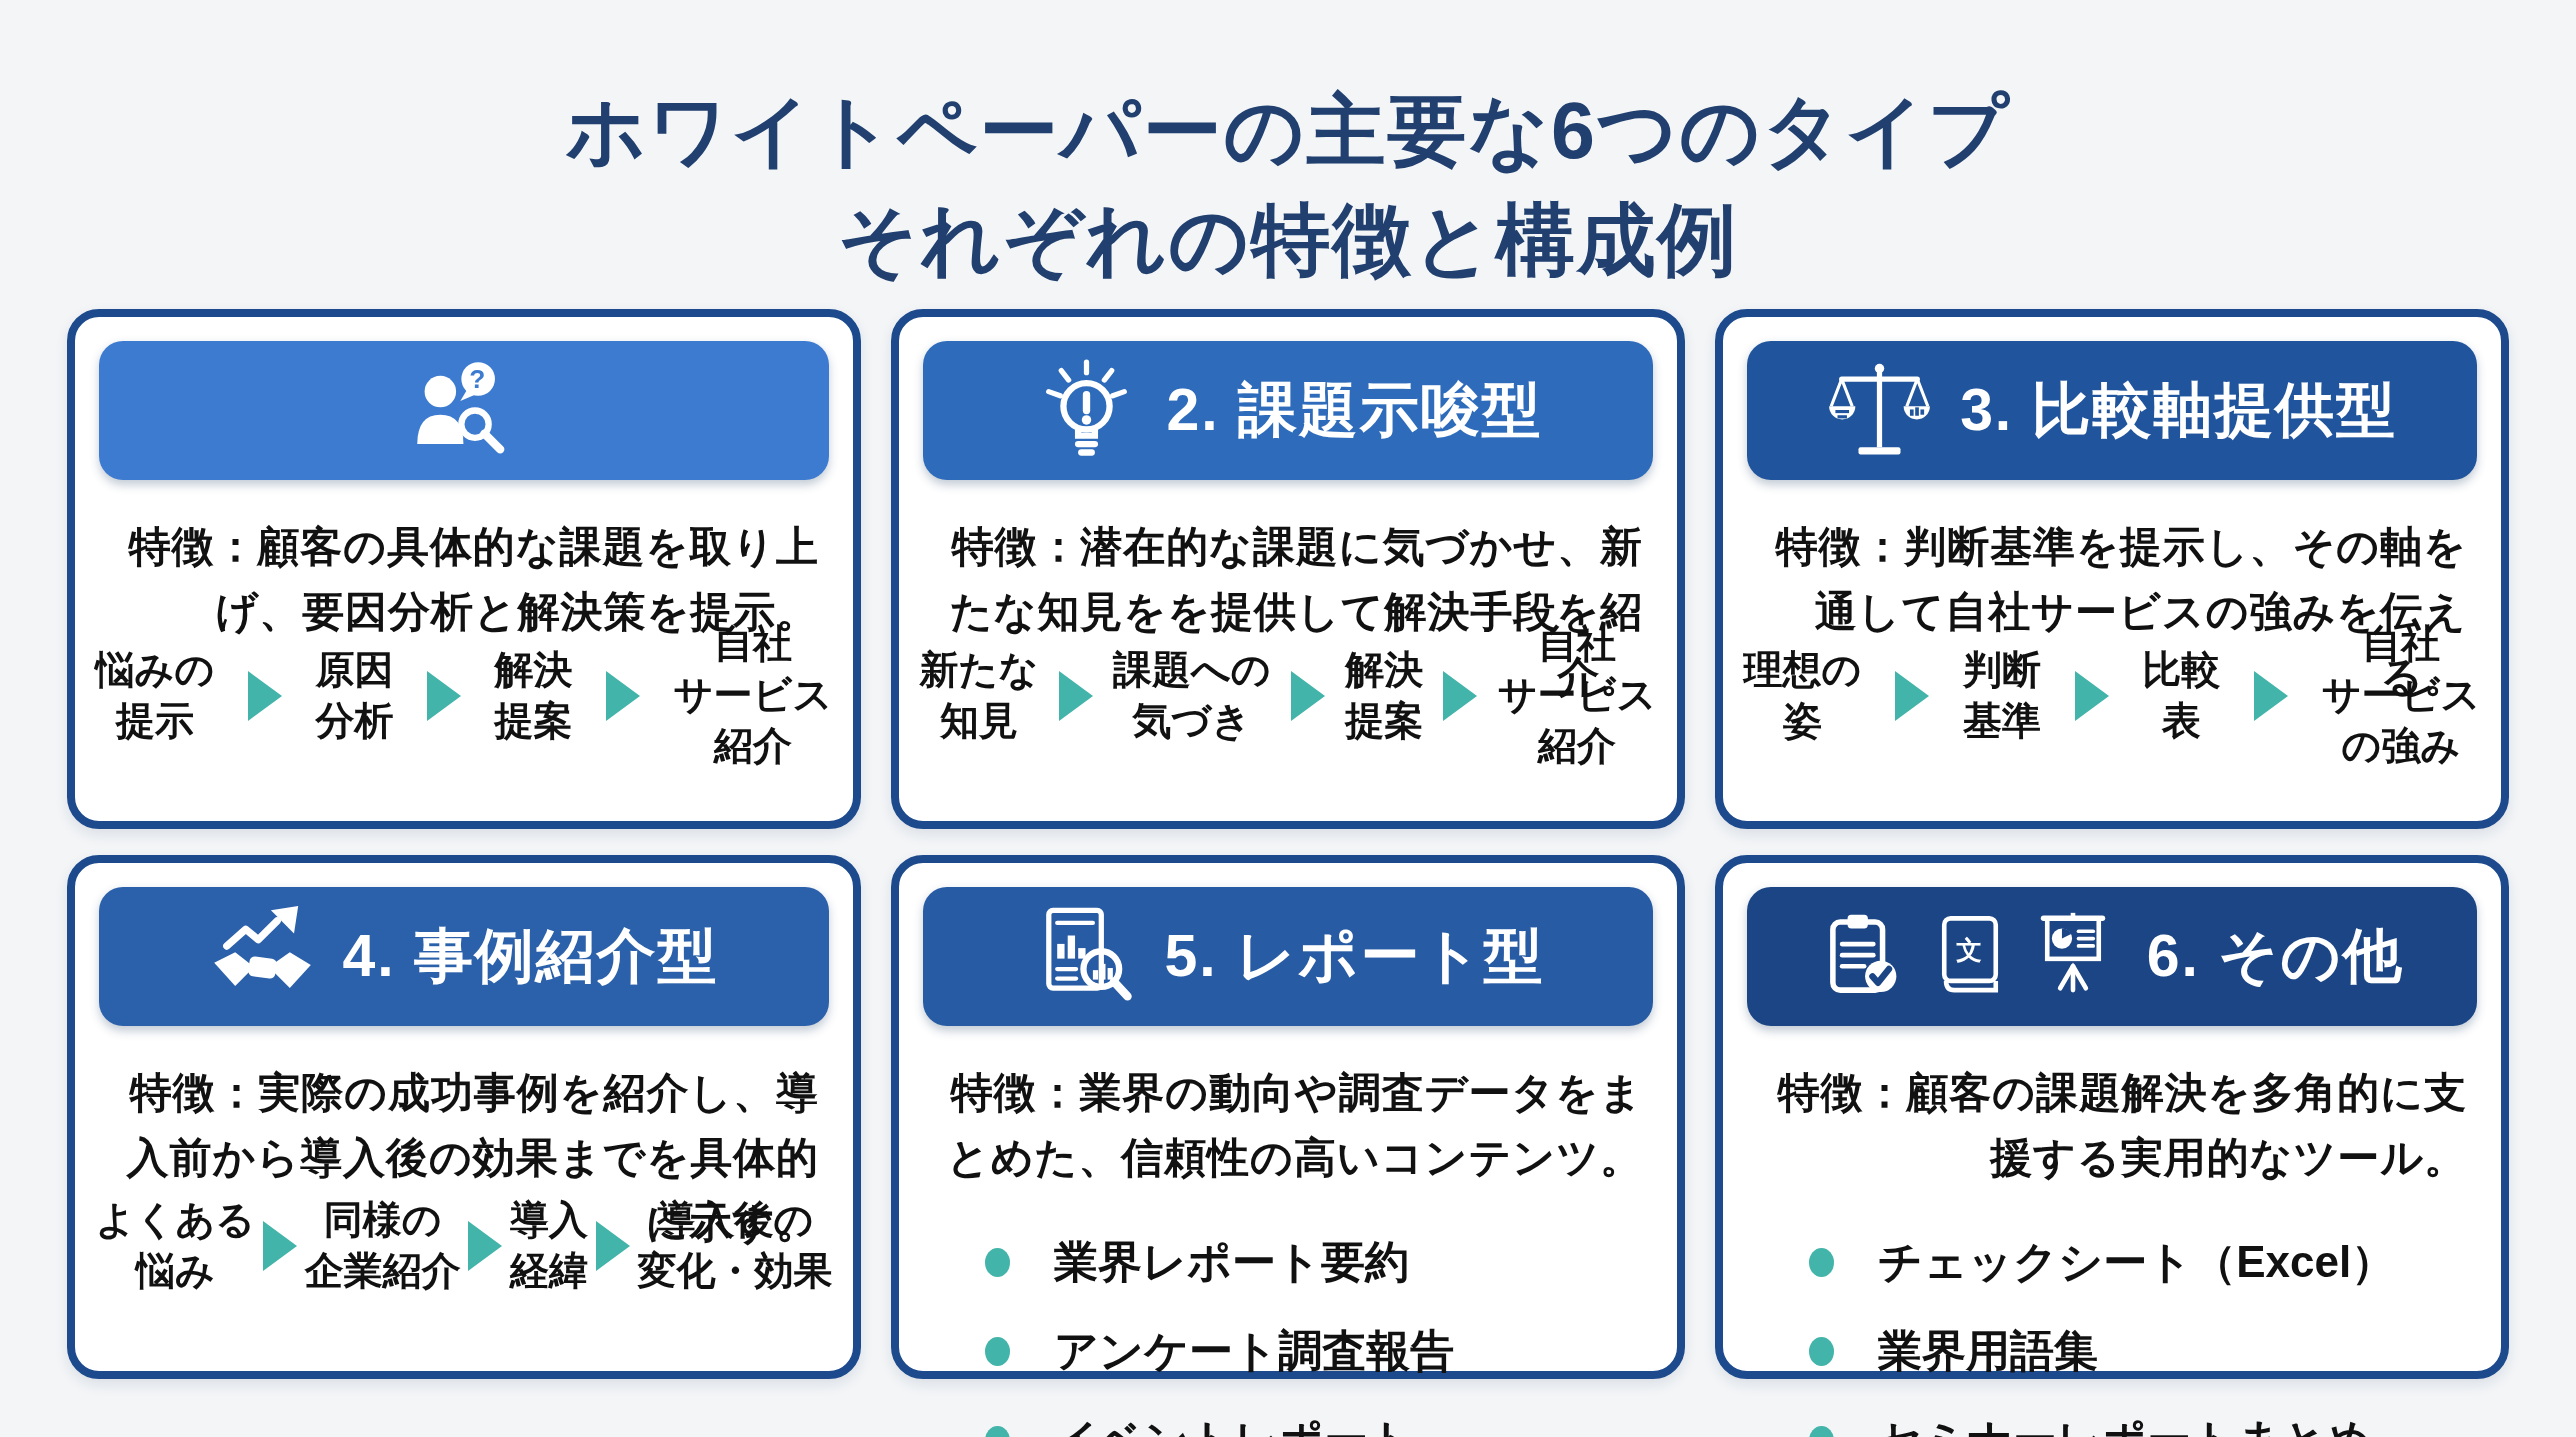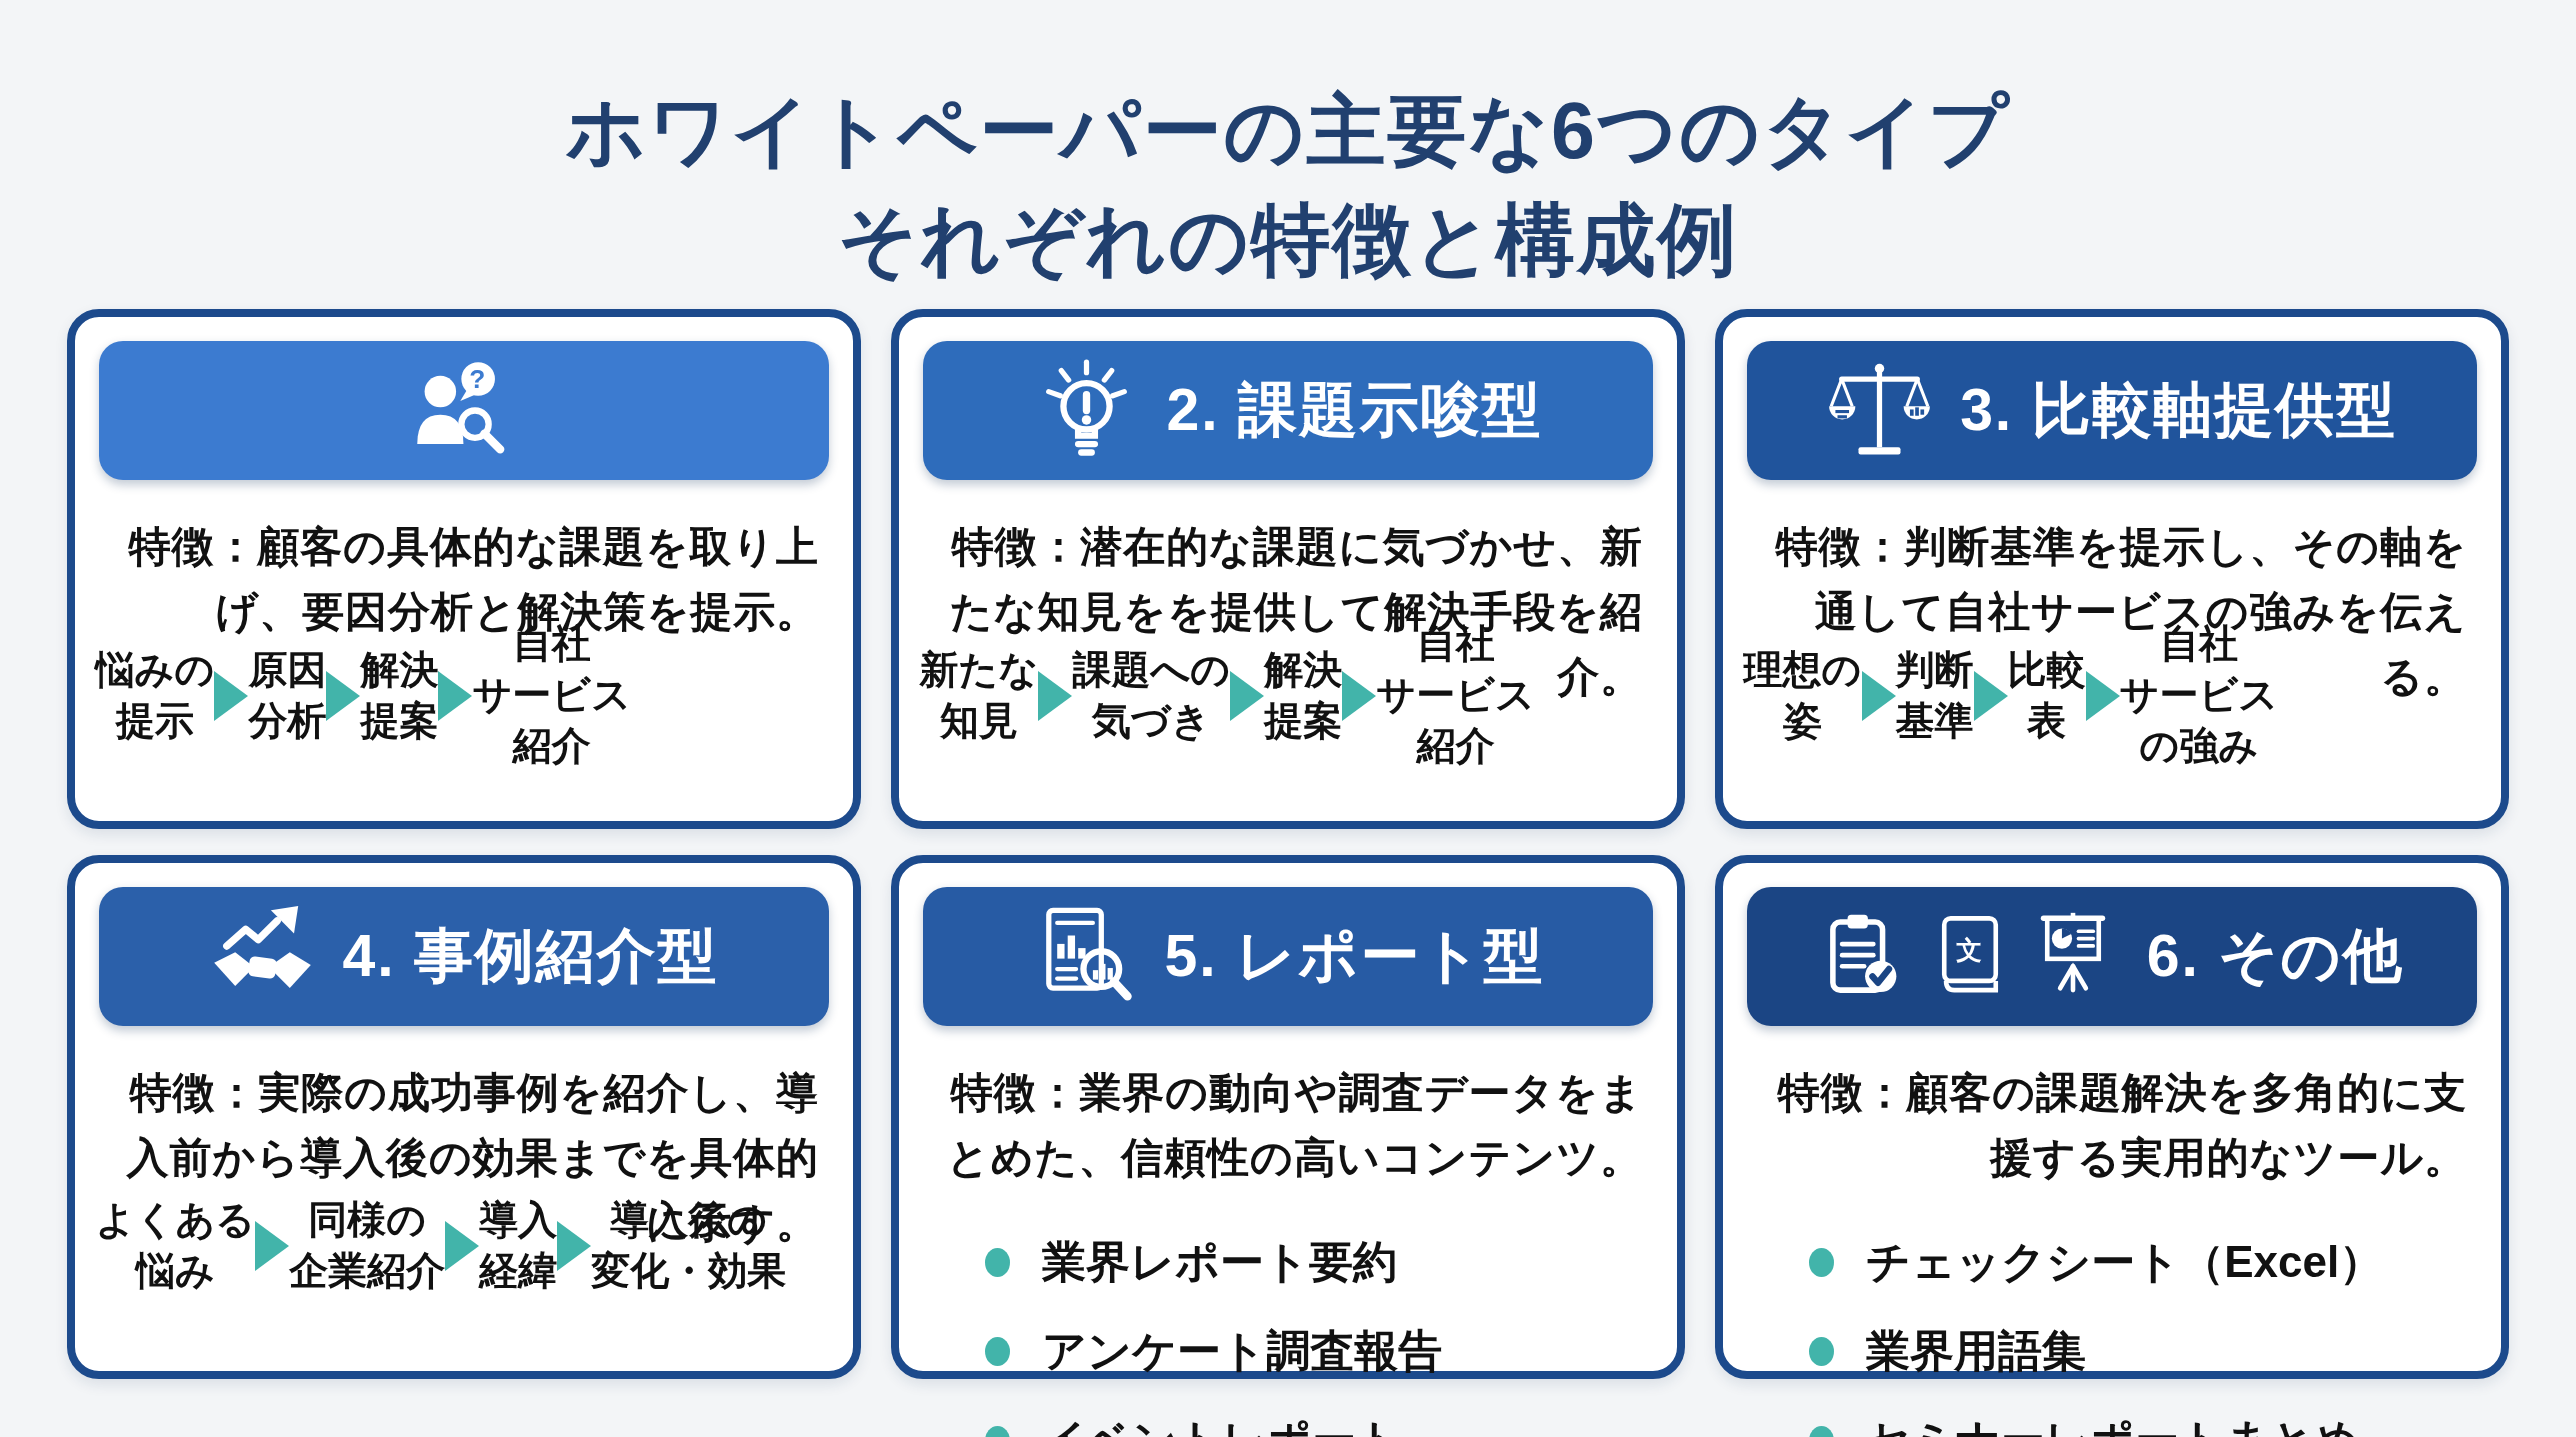--- a/index.html
+++ b/index.html
@@ -59,21 +59,21 @@
     line-height: 1.55;
     letter-spacing: 0.9px;
     text-align: right;
   }
   .flow {
     position: absolute;
     left: 20.6px; right: 20.6px; bottom: 32px;
     min-height: 187px;
     display: flex;
     align-items: center;
-    justify-content: flex-start;
+    justify-content: space-between;
   }
   .flow-step {
     white-space: pre-line;
     text-align: center;
     font-size: 39px;
     line-height: 1.3;
   }
   .flow-arrow {
     width: 0; height: 0; flex-shrink: 0;
     border-top: 25px solid transparent;
@@ -81,21 +81,21 @@
     border-left: 34px solid var(--arrow-color, #42b4aa);
   }
   .bullets {
     list-style: none;
     margin: 43px 28px 0 86px;
     padding: 0;
   }
   .bullets li {
     display: flex;
     align-items: center;
-    gap: 32px;
+    gap: 44px;
     font-size: 44px;
     margin-bottom: 30px;
   }
   .dot {
     width: 25px; height: 29px;
     border-radius: 50%;
     background: var(--bullet-color, #42b4aa);
     flex-shrink: 0;
   }
   .accent { fill: var(--hc, #2e6cbb); }

